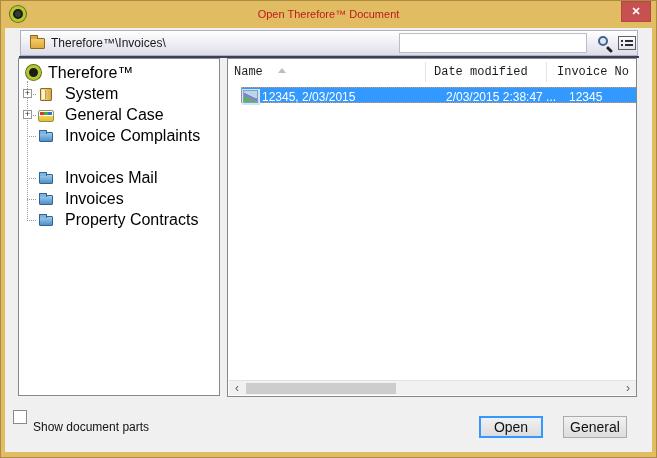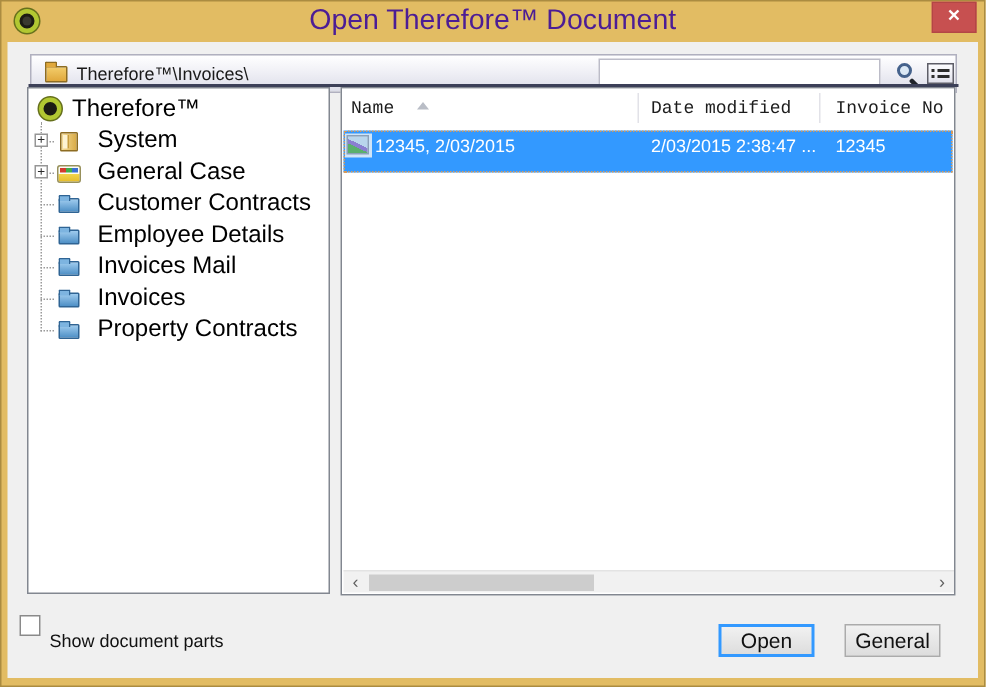--- a/index.html
+++ b/index.html
@@ -7,21 +7,21 @@
   .window {
     position:absolute; left:0; top:0; width:657px; height:458px;
     background:#e2bc63; overflow:hidden;
     box-shadow: inset 0 0 0 1px #ab8c41;
     font-size:12px; color:#111;
   }
   
   .titlebar { position:absolute; left:0; top:0; width:657px; height:28px; }
   .title-text {
     position:absolute; left:0; right:0; top:0; height:28px;
-    text-align:center; line-height:28px; font-size:19px; color:#4c1d95;
+    text-align:center; line-height:28px; font-size:11px; color:#b91c1c;
   }
   .app-icon {
     position:absolute; left:10px; top:6px; width:16px; height:16px;
     border-radius:50%; background:#1c1c14;
     border:3px solid #b2c832; box-shadow:0 0 0 1px #66701c;
   }
   .app-icon::after {
     content:""; position:absolute; left:2px; top:2px; width:6px; height:6px;
     border-radius:50%; background:#3a3a30;
   }
@@ -31,21 +31,21 @@
     font-size:11px; font-weight:bold; cursor:pointer;
     box-shadow: inset 0 0 0 1px #b34646;
   }
   
   .content {
     position:absolute; left:5px; top:28px; width:647px; height:424px;
     background:#f0f0f0;
   }
   
   .toolbar {
-    position:absolute; left:20px; top:36px; width:618px; height:26px;
+    position:absolute; left:20px; top:30px; width:618px; height:26px;
     background:linear-gradient(#ffffff, #f0f0f6 45%, #dcdde8);
     border:1px solid #b0b0bf;
   }
   .toolbar-underline {
     position:absolute; left:19px; top:56px; width:620px; height:2px;
     background:#3c4058;
   }
   .addr-folder-icon {
     position:absolute; left:9px; top:7px; width:15px; height:11px;
     background:linear-gradient(#f2cc6a,#e0a83c); border:1px solid #8d6c22; border-radius:1px;
@@ -136,21 +136,21 @@
   }
   .list-header { position:absolute; left:0; top:0; width:408px; height:26px; background:#fff;font-family:Liberation Mono, monospace; }
   .col-head { position:absolute; top:0; height:26px; line-height:26px; font-size:12px; color:#1c1c1c; cursor:pointer; }
   .col-sep { position:absolute; top:3px; height:20px; width:1px; background:#e2e2e8; }
   .sort-asc {
     position:absolute; left:50px; top:9px; width:0; height:0;
     border-left:4px solid transparent; border-right:4px solid transparent;
     border-bottom:5px solid #b9bdc6;
   }
   .list-row {
-    position:absolute; left:1px; top:28px; width:406px; height:28px;
+    position:absolute; left:13px; top:28px; width:406px; height:16px;
     background:#3399ff; outline:1px dotted #d89a5a; outline-offset:-1px; cursor:pointer;
   }
   .row-icon-chip {
     position:absolute; left:1px; top:2px; width:18px; height:16px; background:#cfe4f7;
   }
   .thumb-icon {
     position:absolute; left:1px; top:1px; width:15px; height:13px;
     border:1px solid #8aa0b8;
     background:linear-gradient(205deg,#b9d6ec 0 45%, #8a7fd0 45% 62%, #5ab06c 62% 100%);
   }
@@ -232,29 +232,23 @@
       <span class="tree-icon">
           <span class="case-icon"></span>
         </span>
       <span class="tree-label">General Case</span>
     </div>
 
     <div class="tree-row child" style="top:67px">
       <span class="tree-icon">
           <span class="folder-blue"></span>
         </span>
-      <span class="tree-label">Customer Contracts</span>
-    </div>
-
-    <div class="tree-row child" style="top:88px">
-      <span class="tree-icon">
-          <span class="folder-blue"></span>
-        </span>
-      <span class="tree-label">Employee Details</span>
-    </div>
+      <span class="tree-label">Invoice Complaints</span>
+    </div>
+
 
     <div class="tree-row child" style="top:109px">
       <span class="tree-icon">
           <span class="folder-blue"></span>
         </span>
       <span class="tree-label">Invoices Mail</span>
     </div>
 
     <div class="tree-row child" style="top:130px">
       <span class="tree-icon">

